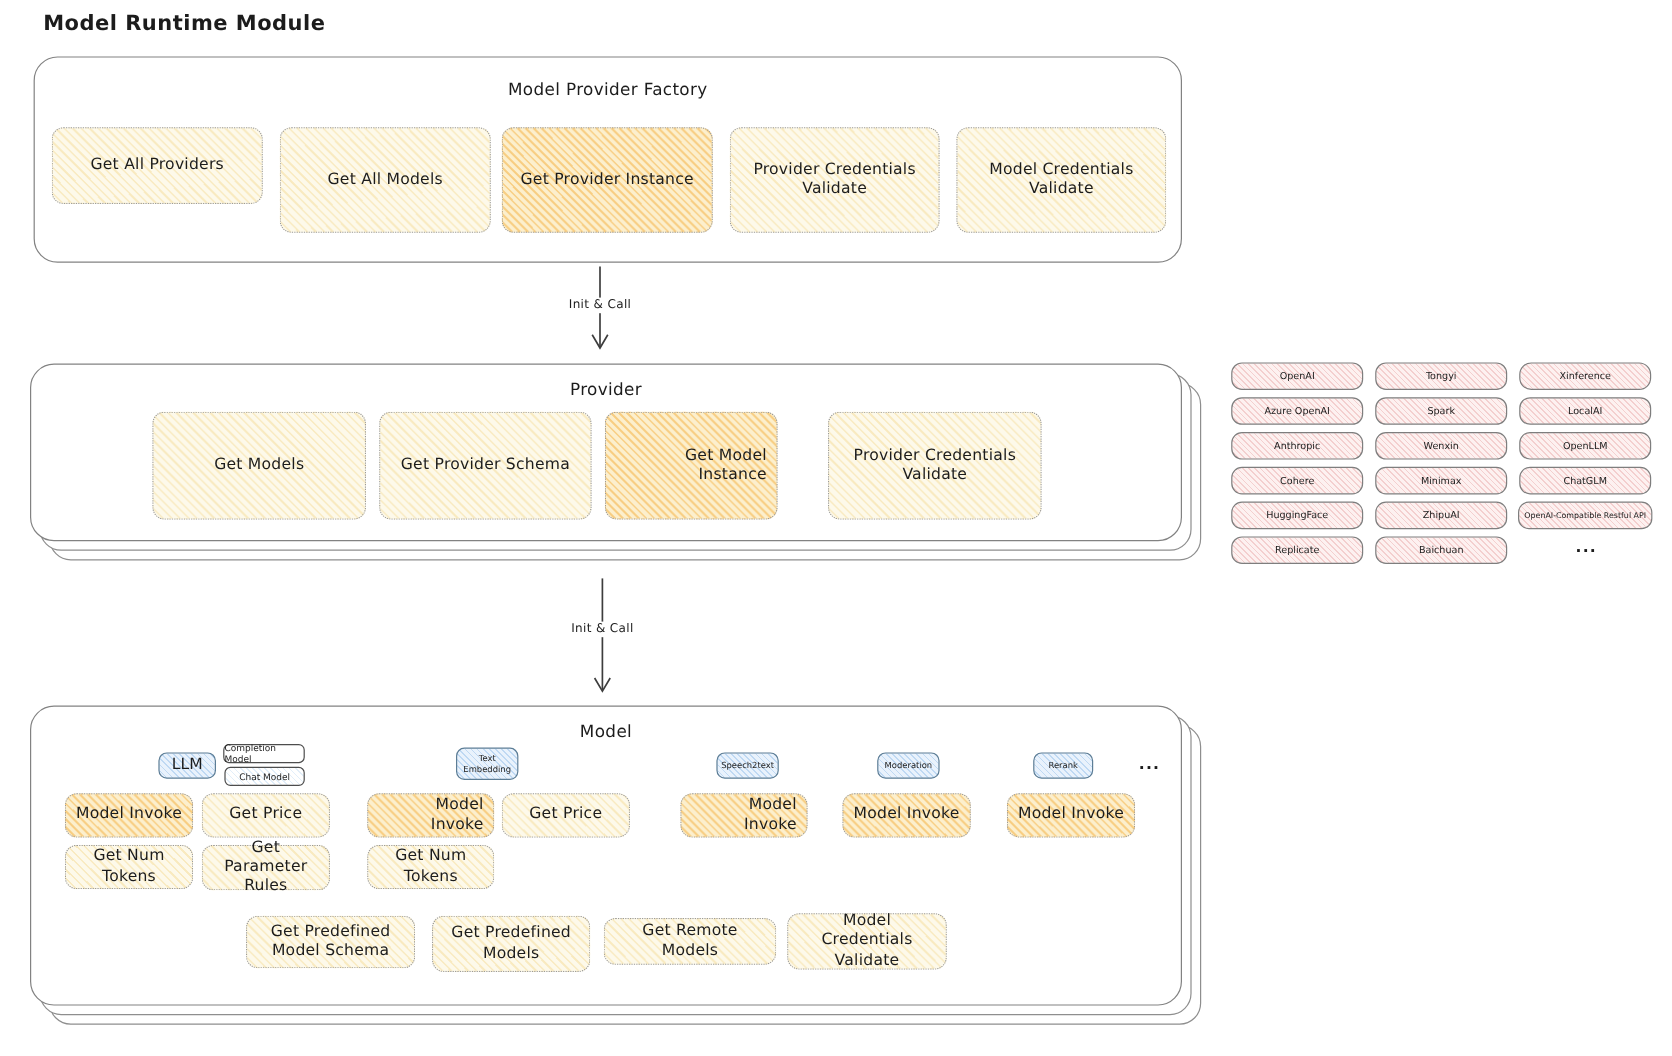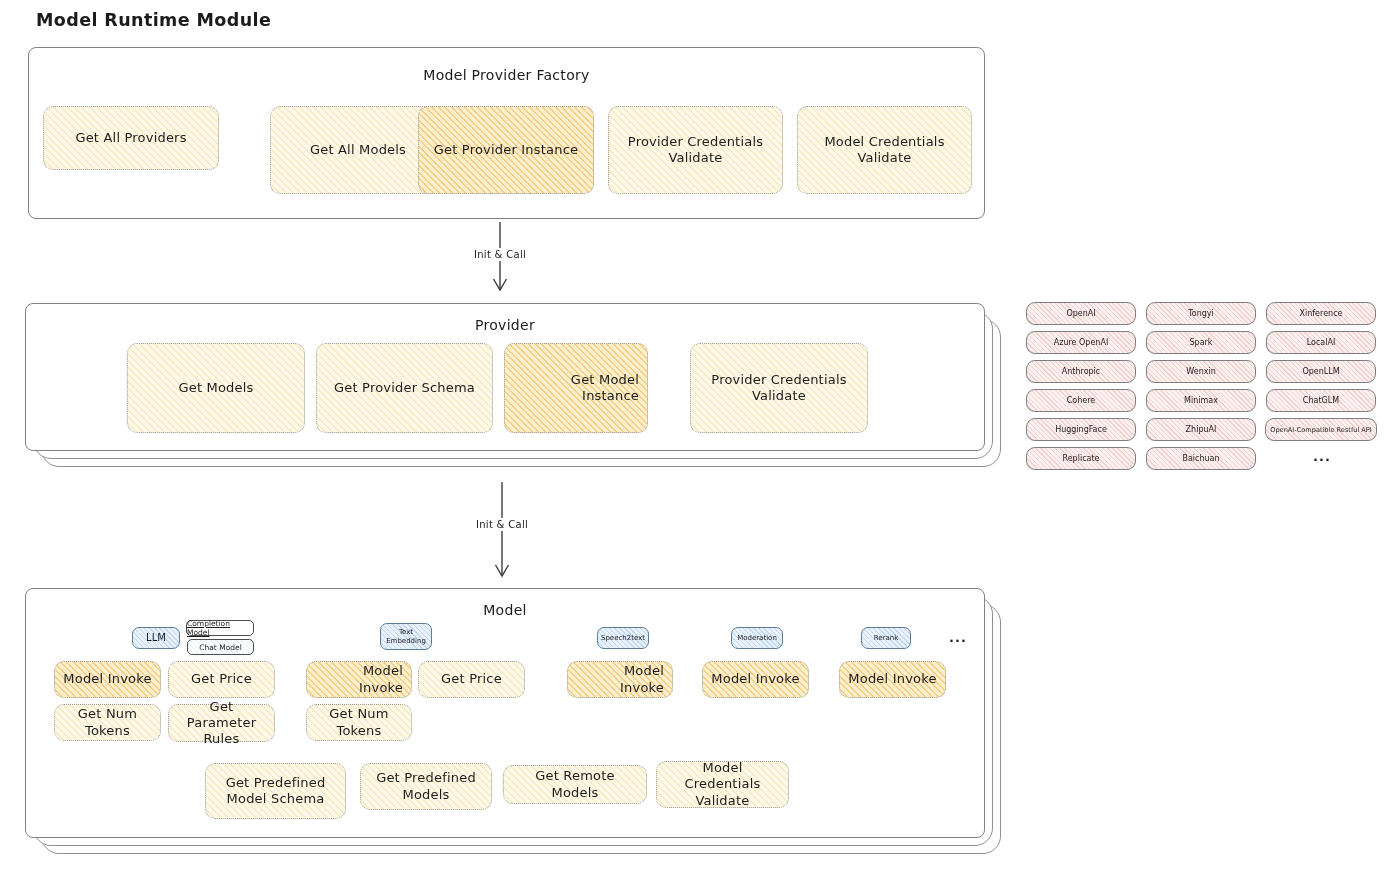--- a/index.html
+++ b/index.html
@@ -1,33 +1,33 @@
 <!DOCTYPE html>
 <html><head>
 <meta charset="utf-8">
 <style>
   html,body{margin:0;padding:0;background:#fff;}
   .canvas{position:relative;width:1393px;height:880px;background:#fff;overflow:hidden;
           font-family:"DejaVu Sans",sans-serif;color:#1c1c1c;}
 
   .page-title{position:absolute;left:36px;top:10px;font-size:17.5px;font-weight:600;letter-spacing:.4px;}
 
-  .container{position:absolute;background:#fff;border:1.6px solid #828282;border-radius:8px;box-sizing:border-box;}
+  .container{position:absolute;background:#fff;border:1.6px solid #828282;border-radius:20px;box-sizing:border-box;}
   .stack-layer{position:absolute;background:#fff;border:1.4px solid #8e8e8e;border-radius:18px;box-sizing:border-box;}
   .ctitle{position:absolute;left:0;right:0;text-align:center;font-size:14px;letter-spacing:.3px;}
 
   .op{position:absolute;border:1.4px dotted #9a9a9a;border-radius:10px;display:flex;align-items:center;justify-content:center;
       text-align:center;font-size:13px;line-height:1.25;padding:2px 8px;box-sizing:border-box;letter-spacing:.2px;
       background-color:#fdf9ea;
       background-image:repeating-linear-gradient(45deg,rgba(238,198,92,0.30) 0 1.4px,transparent 1.4px 5px);}
   .op.hl{background-color:#fcefcd;
       background-image:repeating-linear-gradient(45deg,rgba(243,172,55,0.50) 0 1.6px,transparent 1.6px 4.6px);text-align:right;}
 
   .tag{position:absolute;border:1.2px solid #5c7d96;border-radius:7px;display:flex;align-items:center;justify-content:center;
-      text-align:center;font-size:10px;line-height:1.15;box-sizing:border-box;padding:1px 2px;
+      text-align:center;font-size:13px;line-height:1.15;box-sizing:border-box;padding:1px 2px;
       background-color:#e9f2fc;
       background-image:repeating-linear-gradient(45deg,rgba(140,186,232,0.45) 0 1px,transparent 1px 3.6px);}
   .subtag{position:absolute;border:1.1px solid #4d4d4d;border-radius:5px;display:flex;align-items:center;justify-content:center;
       font-size:7.5px;background:#fff;box-sizing:border-box;}
   .subtag.hatch-blue{background-image:repeating-linear-gradient(45deg,rgba(150,195,235,0.28) 0 1px,transparent 1px 3.6px);}
 
   .pink{position:absolute;width:110px;height:23px;border:1.2px solid #7e7e7e;border-radius:9px;
       display:flex;align-items:center;justify-content:center;font-size:8px;box-sizing:border-box;white-space:nowrap;
       background-color:#fdf1f0;
       background-image:repeating-linear-gradient(45deg,rgba(228,152,152,0.38) 0 1px,transparent 1px 3.4px);}
@@ -42,21 +42,21 @@
 <body>
 
 <div class="canvas">
 
   <div class="page-title">Model Runtime Module</div>
 
   <div class="container" style="left:28px;top:47px;width:957px;height:172px;">
     <div class="ctitle" style="top:19px;">Model Provider Factory</div>
   </div>
   <div class="op" style="left:43px;top:106px;width:176px;height:64px;">Get All Providers</div>
-  <div class="op" style="left:233px;top:106px;width:176px;height:88px;margin-left:37px;">Get All Models</div>
+  <div class="op" style="left:233px;top:106px;width:176px;height:88px;">Get All Models</div>
   <div class="op hl" style="left:418px;top:106px;width:176px;height:88px;">Get Provider Instance</div>
   <div class="op" style="left:608px;top:106px;width:175px;height:88px;">Provider Credentials Validate</div>
   <div class="op" style="left:797px;top:106px;width:175px;height:88px;">Model Credentials Validate</div>
 
   <svg class="arrows" width="1393" height="880">
     <path d="M500 222 L500 289" stroke="#3d3d3d" stroke-width="1.4" fill="none"></path>
     <path d="M493.5 279 L500 290 L506.5 279" stroke="#3d3d3d" stroke-width="1.4" fill="none"></path>
     <path d="M502 482 L502 575" stroke="#3d3d3d" stroke-width="1.4" fill="none"></path>
     <path d="M495.5 565 L502 576 L508.5 565" stroke="#3d3d3d" stroke-width="1.4" fill="none"></path>
   </svg>
@@ -68,21 +68,21 @@
   <div class="container" style="left:25px;top:303px;width:960px;height:148px;">
     <div class="ctitle" style="top:13px;">Provider</div>
   </div>
   <div class="op" style="left:127px;top:343px;width:178px;height:90px;">Get Models</div>
   <div class="op" style="left:316px;top:343px;width:177px;height:90px;">Get Provider Schema</div>
   <div class="op hl" style="left:504px;top:343px;width:144px;height:90px;">Get Model Instance</div>
   <div class="op" style="left:690px;top:343px;width:178px;height:90px;">Provider Credentials Validate</div>
 
   <div class="pink" style="left:1026px;top:302px;text-align:right;">OpenAI</div>
   <div class="pink" style="left:1146px;top:302px;">Tongyi</div>
-  <div class="pink" style="left:1266px;top:302px;">Xinference</div>
+  <div class="pink" style="left:1266px;top:302px;border-radius:10px;">Xinference</div>
   <div class="pink" style="left:1026px;top:331px;">Azure OpenAI</div>
   <div class="pink" style="left:1146px;top:331px;">Spark</div>
   <div class="pink" style="left:1266px;top:331px;">LocalAI</div>
   <div class="pink" style="left:1026px;top:360px;">Anthropic</div>
   <div class="pink" style="left:1146px;top:360px;">Wenxin</div>
   <div class="pink" style="left:1266px;top:360px;">OpenLLM</div>
   <div class="pink" style="left:1026px;top:389px;">Cohere</div>
   <div class="pink" style="left:1146px;top:389px;">Minimax</div>
   <div class="pink" style="left:1266px;top:389px;">ChatGLM</div>
   <div class="pink" style="left:1026px;top:418px;">HuggingFace</div>
@@ -92,38 +92,38 @@
   <div class="pink" style="left:1146px;top:447px;">Baichuan</div>
   <div class="ellipsis" style="left:1313px;top:449px;">...</div>
 
   <div class="stack-layer" style="left:41px;top:604px;width:960px;height:250px;"></div>
   <div class="stack-layer" style="left:33px;top:596px;width:960px;height:250px;"></div>
   <div class="container" style="left:25px;top:588px;width:960px;height:250px;">
     <div class="ctitle" style="top:13px;">Model</div>
   </div>
 
   <div class="tag" style="left:132px;top:627px;width:48px;height:22px;">LLM</div>
-  <div class="subtag" style="left:186px;top:620px;width:68px;height:16px;text-decoration:underline;">Completion Model</div>
+  <div class="subtag" style="left:186px;top:620px;width:68px;height:16px;">Completion Model</div>
   <div class="subtag hatch-blue" style="left:187px;top:639px;width:67px;height:16px;">Chat Model</div>
   <div class="tag" style="left:380px;top:623px;width:52px;height:27px;font-size:7px;">Text Embedding</div>
   <div class="tag" style="left:597px;top:627px;width:52px;height:22px;font-size:7px;">Speech2text</div>
   <div class="tag" style="left:731px;top:627px;width:52px;height:22px;font-size:7px;">Moderation</div>
   <div class="tag" style="left:861px;top:627px;width:50px;height:22px;font-size:7px;">Rerank</div>
   <div class="ellipsis" style="left:949px;top:630px;">...</div>
 
   <div class="op hl" style="left:54px;top:661px;width:107px;height:37px;">Model Invoke</div>
   <div class="op" style="left:168px;top:661px;width:107px;height:37px;">Get Price</div>
   <div class="op hl" style="left:306px;top:661px;width:106px;height:37px;">Model Invoke</div>
   <div class="op" style="left:418px;top:661px;width:107px;height:37px;">Get Price</div>
   <div class="op hl" style="left:567px;top:661px;width:106px;height:37px;">Model Invoke</div>
   <div class="op hl" style="left:702px;top:661px;width:107px;height:37px;">Model Invoke</div>
   <div class="op hl" style="left:839px;top:661px;width:107px;height:37px;">Model Invoke</div>
 
   <div class="op" style="left:54px;top:704px;width:107px;height:37px;">Get Num Tokens</div>
   <div class="op" style="left:168px;top:704px;width:107px;height:38px;">Get Parameter Rules</div>
   <div class="op" style="left:306px;top:704px;width:106px;height:37px;">Get Num Tokens</div>
 
-  <div class="op" style="left:205px;top:763px;width:141px;height:56px;">Get Predefined Model Schema</div>
+  <div class="op" style="left:205px;top:763px;width:141px;height:44px;">Get Predefined Model Schema</div>
   <div class="op" style="left:360px;top:763px;width:132px;height:47px;">Get Predefined Models</div>
   <div class="op" style="left:503px;top:765px;width:144px;height:39px;">Get Remote Models</div>
   <div class="op" style="left:656px;top:761px;width:133px;height:47px;">Model Credentials Validate</div>
 
 </div>
 
 </body></html>

